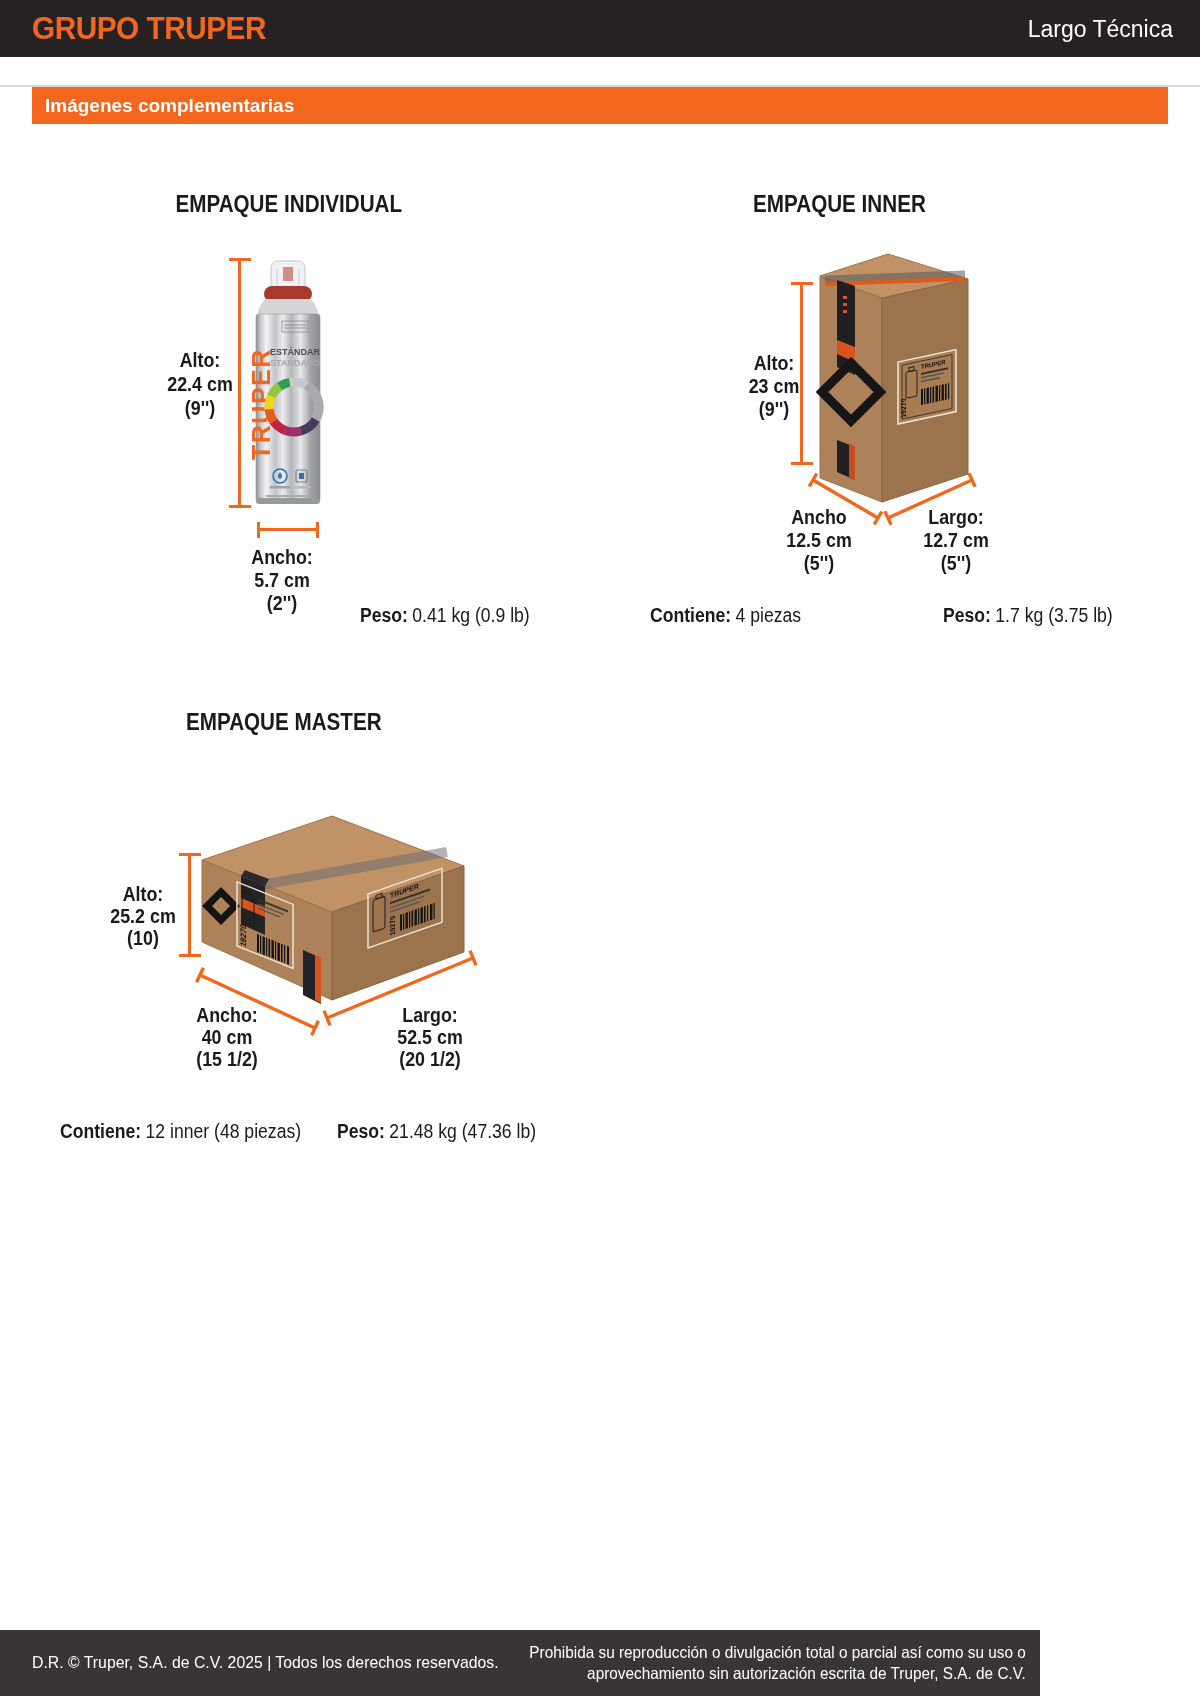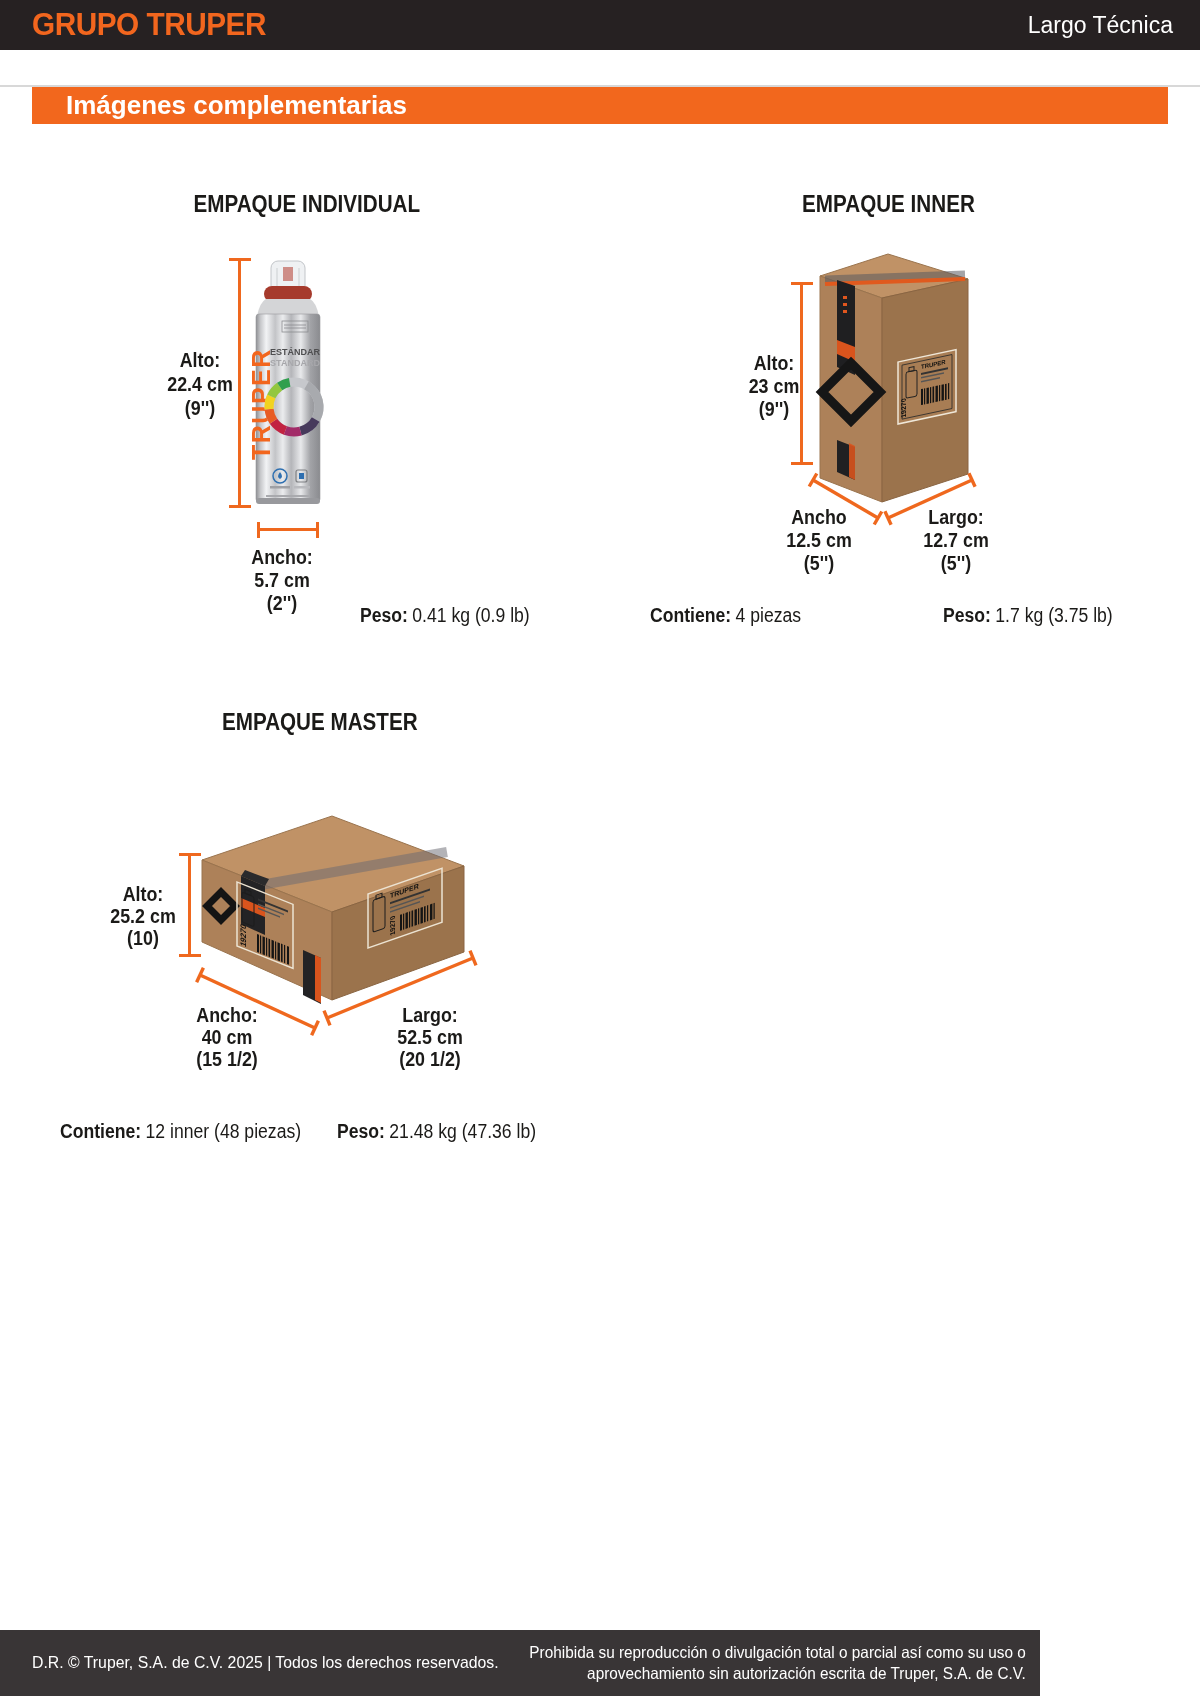--- a/index.html
+++ b/index.html
@@ -2,30 +2,30 @@
 <html><head>
 <meta charset="utf-8">
 <style>
   html,body{margin:0;padding:0}
   body{
     width:1200px;height:1696px;position:relative;background:#ffffff;
     font-family:"Liberation Sans",sans-serif;color:#1c1b19;overflow:hidden;
   }
   .abs{position:absolute}
   
-  .header{position:absolute;left:0;top:0;width:1200px;height:50px;background:#262122}
+  .header{position:absolute;left:0;top:0;width:1200px;height:57px;background:#262122}
   .logo{position:absolute;left:32px;top:50%;transform:translateY(-50%) scaleX(.96);transform-origin:left center;
         color:#f2661e;font-size:31px;font-weight:bold;letter-spacing:-.5px;white-space:nowrap}
   .ficha{position:absolute;right:27px;top:50%;transform:translateY(-50%);color:#fff;font-size:23px;white-space:nowrap}
   
   .rule{position:absolute;left:0;top:85px;width:1200px;height:2px;background:#d8d8d8}
   .banner{position:absolute;left:32px;top:87px;width:1136px;height:37px;background:#f2671d;box-sizing:border-box;
-          color:#fff;font-size:26px;font-weight:bold;line-height:37px;padding-left:34px}
-  
-  .sec-title{position:absolute;width:300px;text-align:right;font-size:24px;font-weight:bold;color:#1b1a18;white-space:nowrap}
+          color:#fff;font-size:19px;font-weight:bold;line-height:37px;padding-left:13px}
+  
+  .sec-title{position:absolute;width:300px;text-align:center;font-size:24px;font-weight:bold;color:#1b1a18;white-space:nowrap}
   .cond{display:inline-block;transform:scaleX(.86);transform-origin:center;white-space:nowrap}
   
   .dim{position:absolute;width:110px;text-align:center;font-size:21px;line-height:24px;font-weight:bold;
        color:#1b1a18;transform:scaleX(.85);transform-origin:center top;white-space:nowrap}
   .dim.tight{line-height:22px}
   
   .stat{position:absolute;font-size:20px;line-height:22px;color:#1b1a18;white-space:nowrap;
         transform:scaleX(.88);transform-origin:left center}
   .stat b{margin-right:5px}
   

